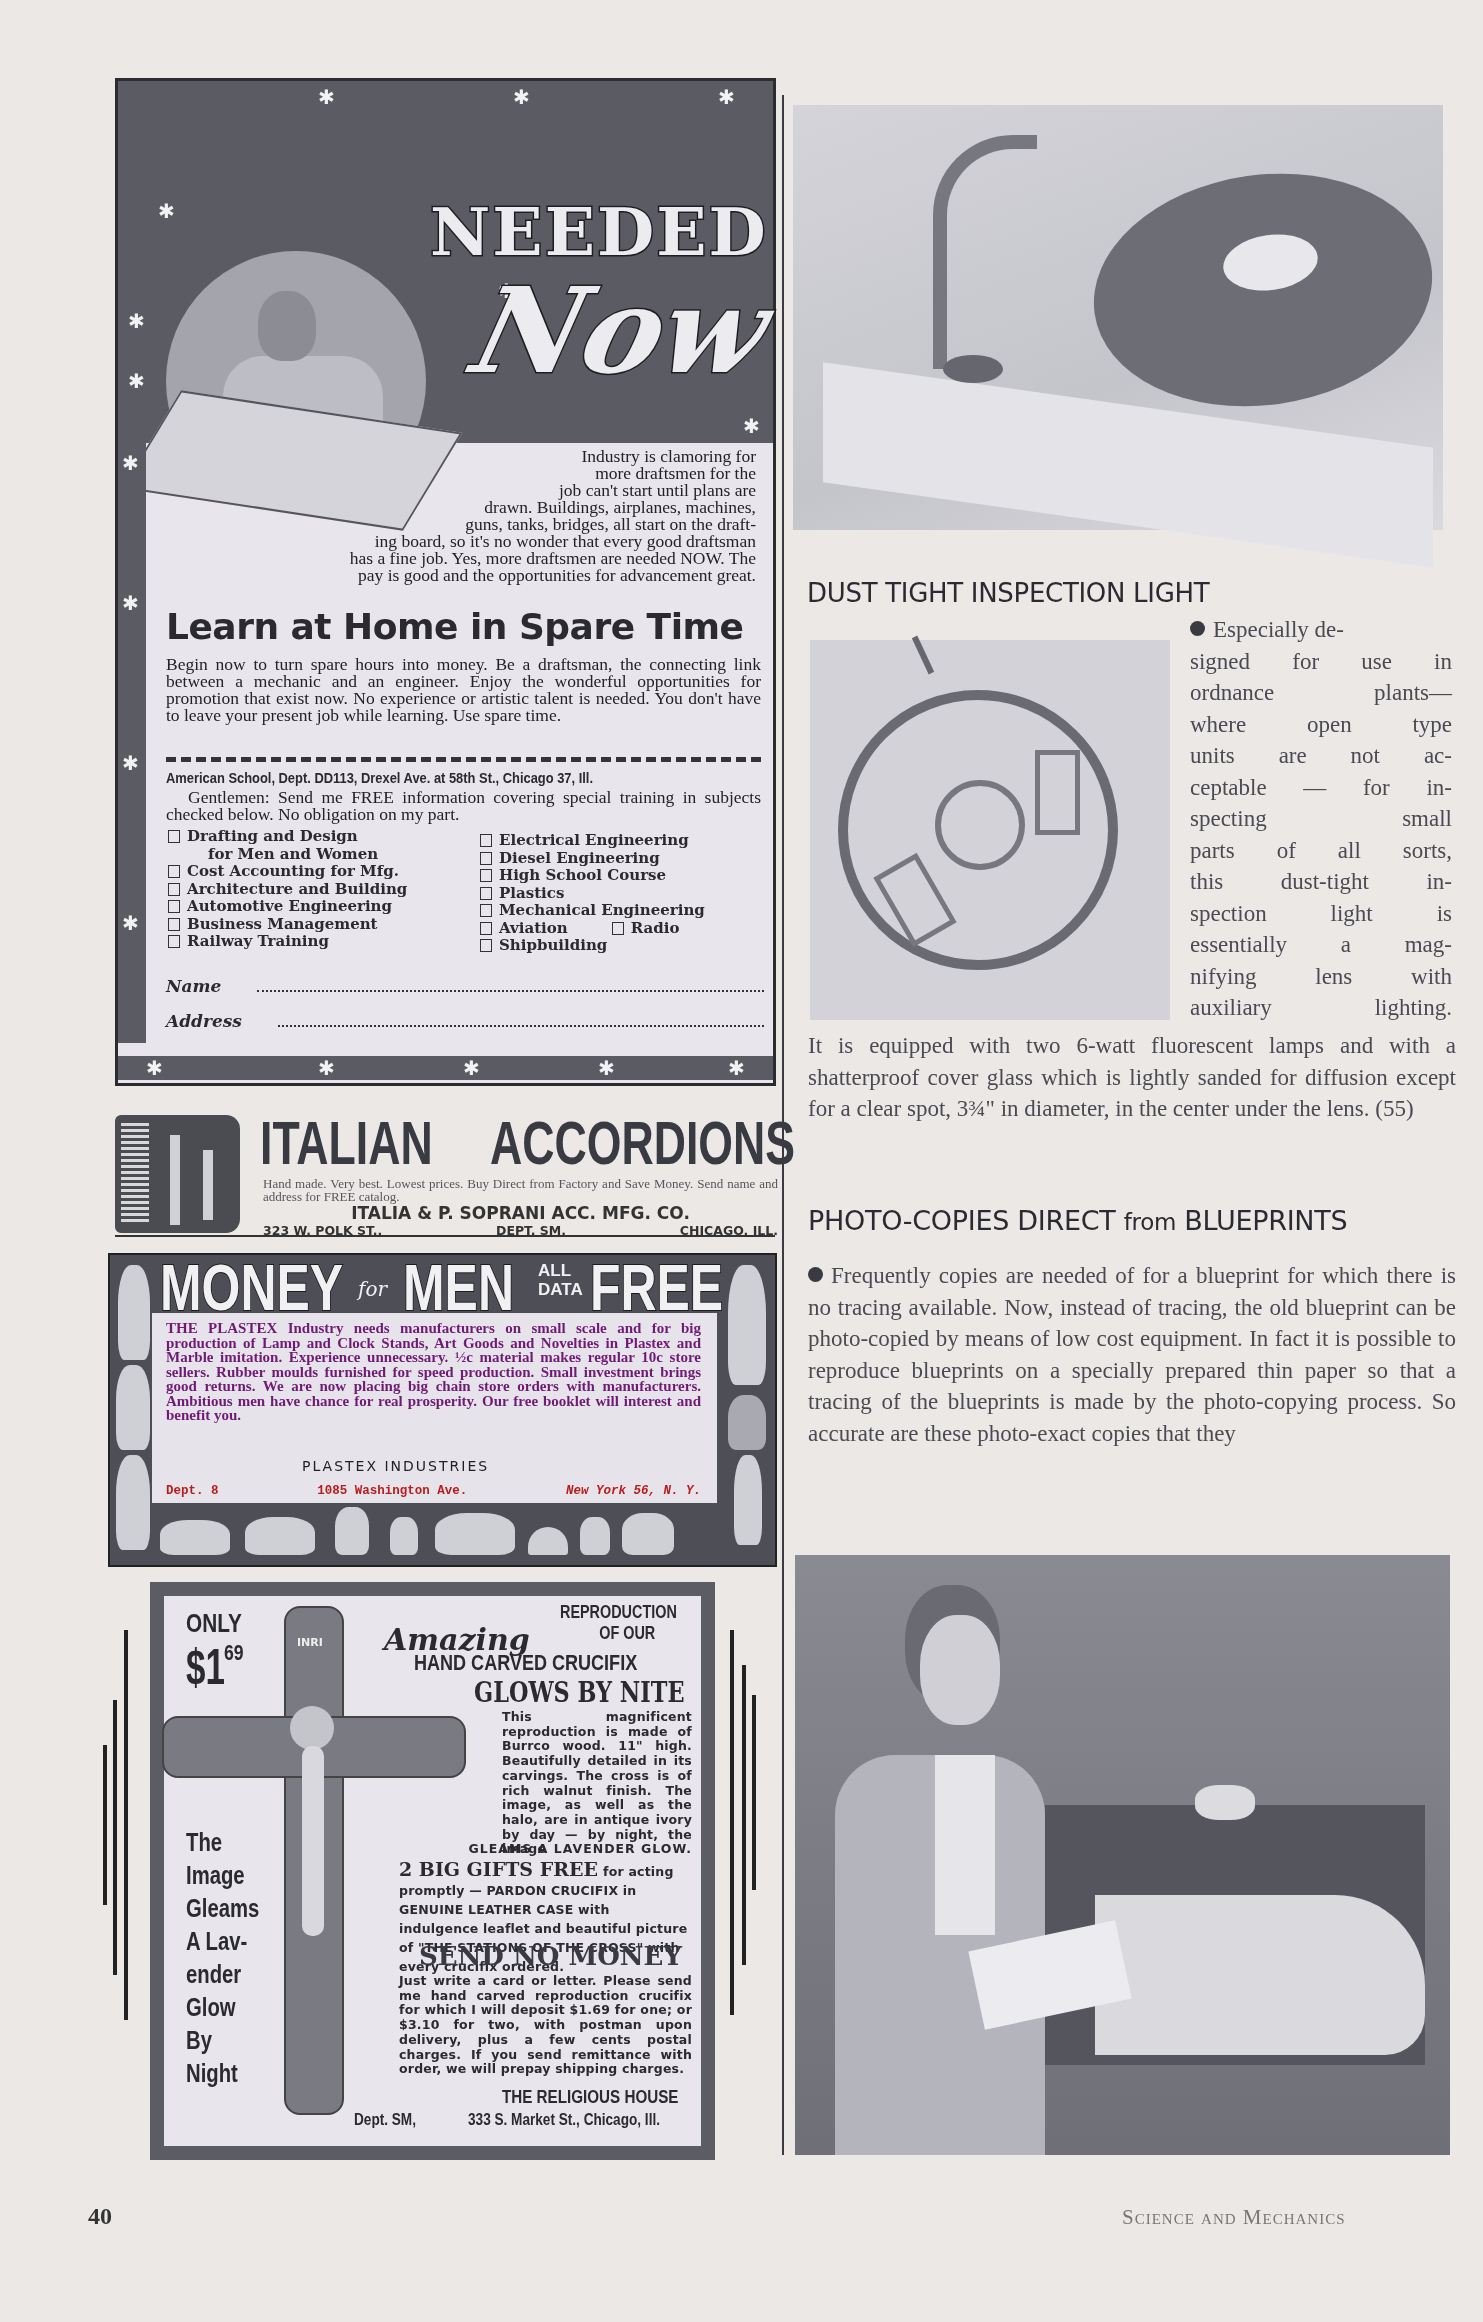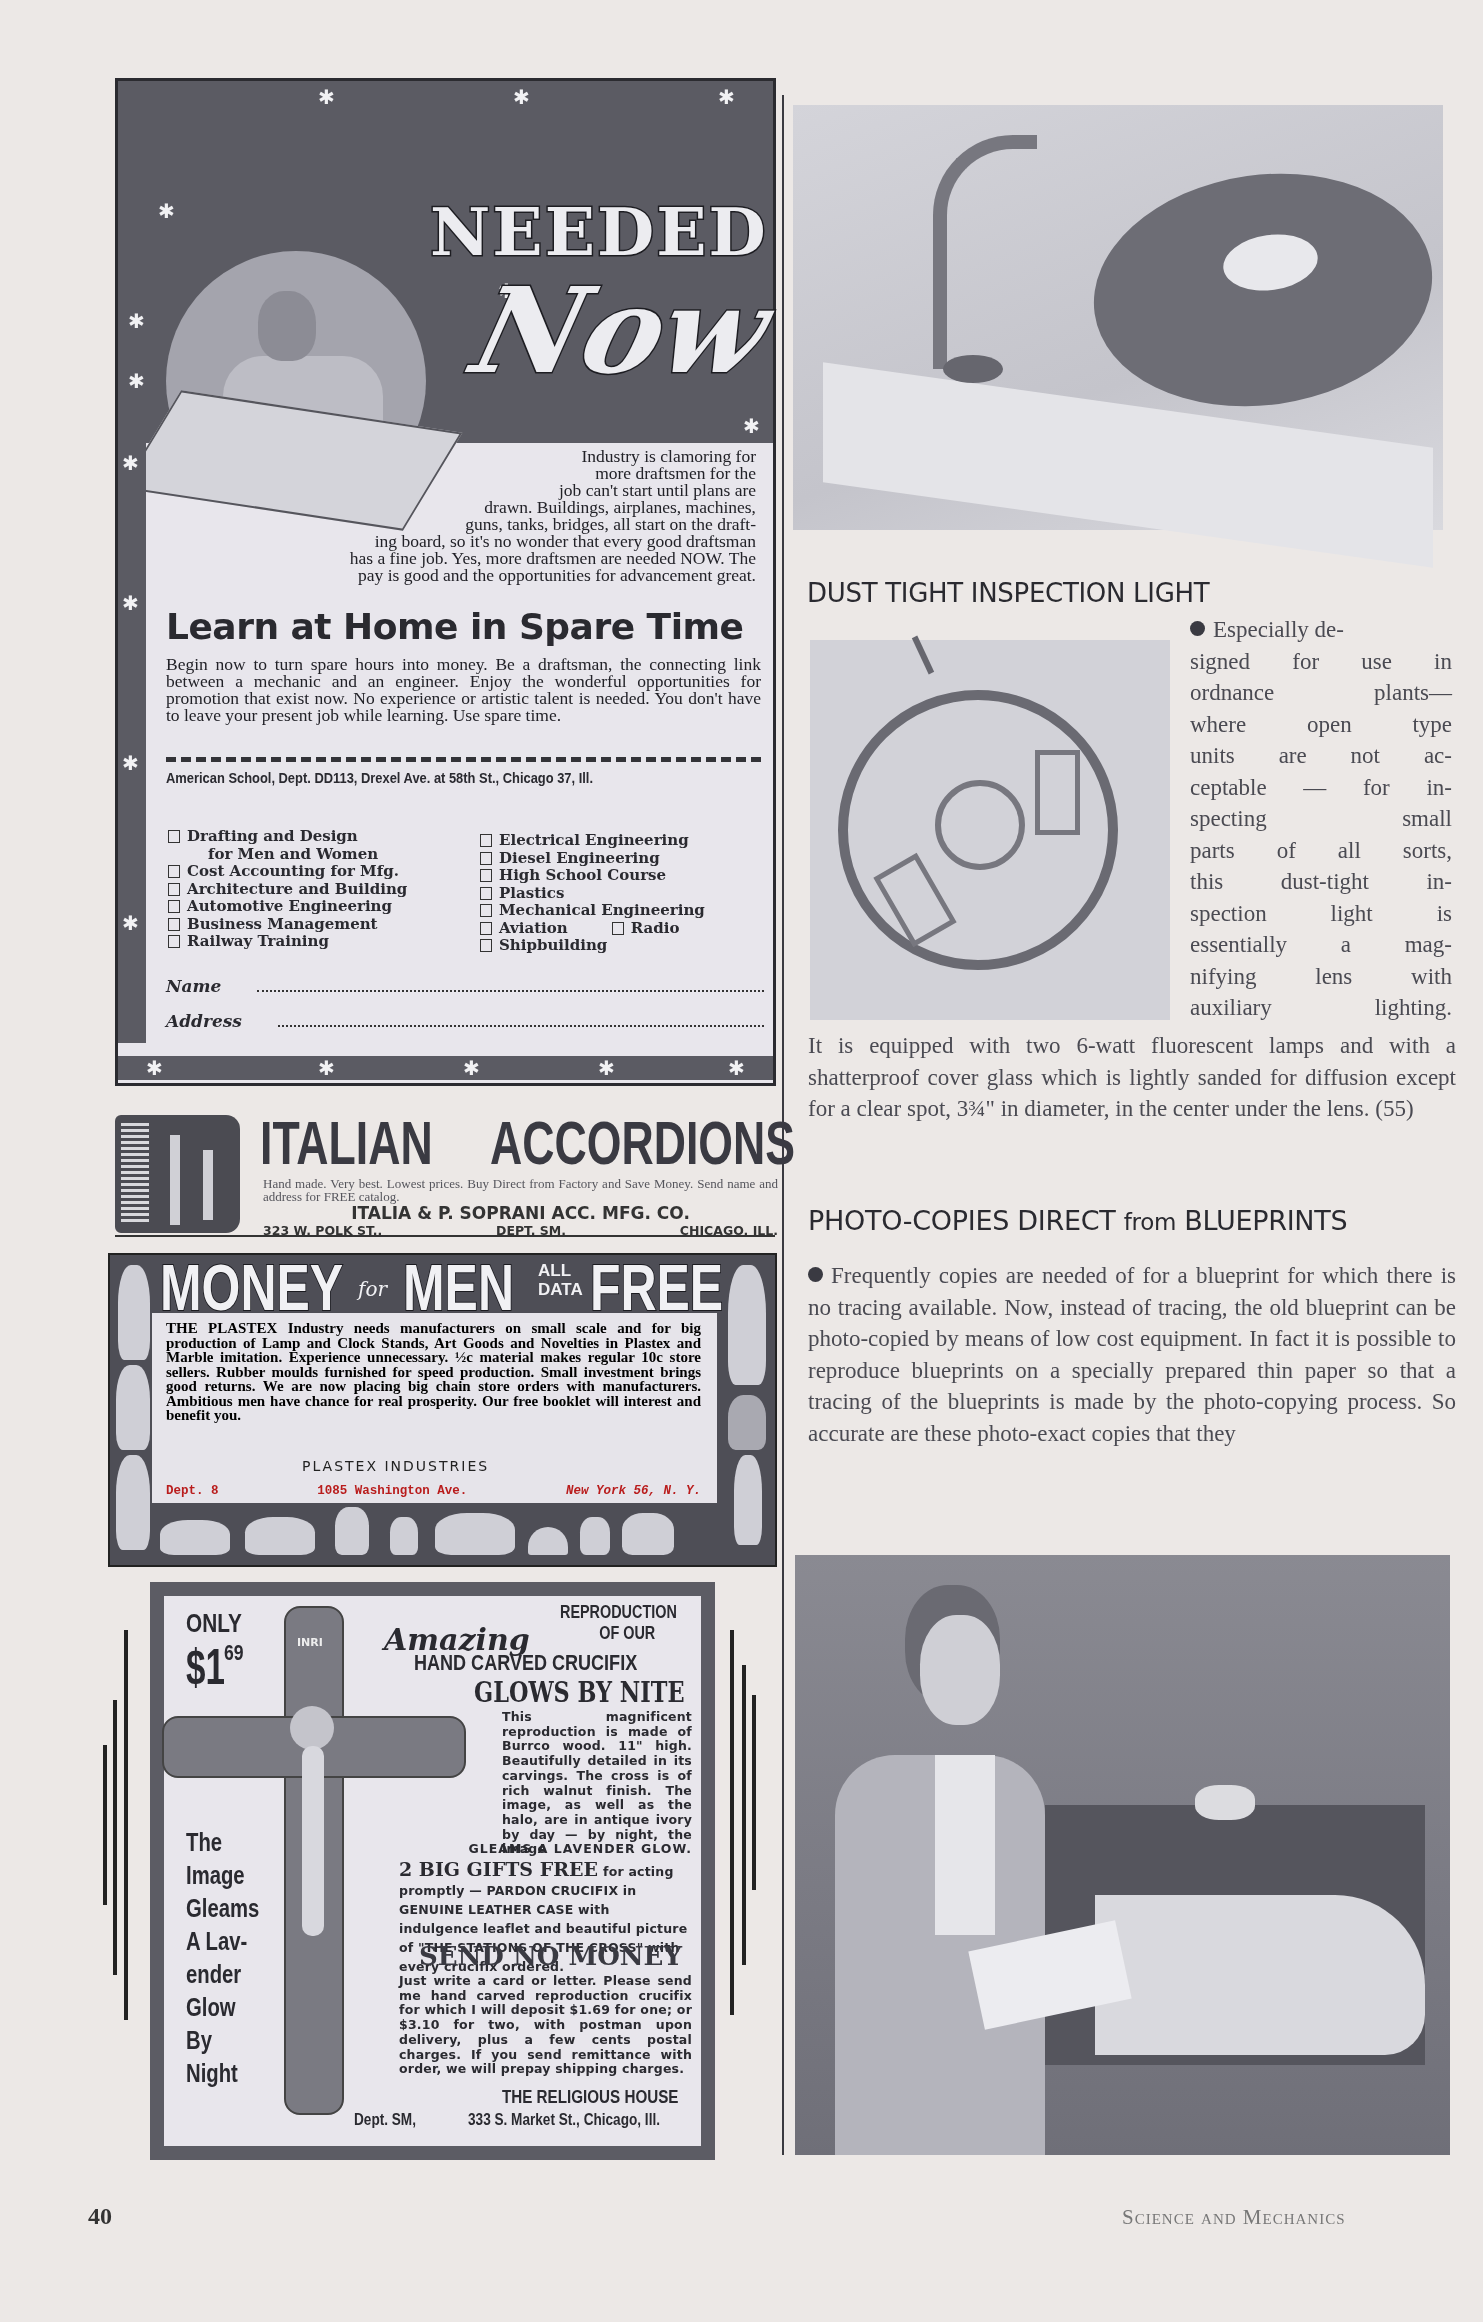--- a/index.html
+++ b/index.html
@@ -38,21 +38,21 @@
   
   #ad-accordion { left:115px; top:1107px; width:660px; height:128px; border-bottom:2px solid #333; }
   .accordion-img { position:absolute; left:0; top:8px; width:125px; height:118px; background:#4b4b52; border-radius:6px 14px 14px 6px; }
   .accordion-img .keys { position:absolute; left:6px; top:8px; width:28px; height:100px; background:repeating-linear-gradient(#d8d8dc 0 3px,#4b4b52 3px 6px); }
   .accordion-img .bar { position:absolute; top:20px; width:10px; height:90px; background:#d0d0d6; }
   .cond-title { font-family:"Liberation Sans", sans-serif; font-weight:bold; color:#3a3a42; transform:scaleX(0.72); transform-origin:left; white-space:nowrap; }
 
   
   #ad-plastex { left:108px; top:1253px; width:665px; height:310px; background:#4e4e56; border:2px solid #222; }
   .plastex-box { position:absolute; left:42px; top:58px; width:565px; height:190px; background:#e6e4ea; }
-  .plastex-text { font-family:"Liberation Serif", serif; font-size:15px; line-height:14.5px; text-align:justify; color:#000000; font-weight:bold; }
+  .plastex-text { font-family:"Liberation Serif", serif; font-size:15px; line-height:14.5px; text-align:justify; color:#701a75; font-weight:bold; }
   .statuette { position:absolute; background:#cfcfd6; border-radius:40% 40% 20% 20%; }
   .money-word { position:absolute; font-family:"Liberation Sans", sans-serif; font-weight:bold; color:#f1f1f4; -webkit-text-stroke:2px #1b1b20; paint-order:stroke fill; transform:scaleX(0.78); transform-origin:left; white-space:nowrap; }
   .cruc-frame { position:absolute; left:150px; top:1582px; width:565px; height:578px; border:14px solid #5c5c64; background:#e8e6ec; box-sizing:border-box; }
   .rule-v { position:absolute; width:4px; background:#222; }
   .cross-v { position:absolute; background:#7a7a82; border:2px solid #444; border-radius:16px; }
   .cond-sans { font-family:"Liberation Sans", sans-serif; font-weight:bold; white-space:nowrap; transform-origin:left; }
   .cruc-text { font-family:"DejaVu Sans", sans-serif; font-size:12.5px; line-height:14.7px; text-align:justify; color:#2a2a30; font-weight:bold; letter-spacing:0.2px; }
 
   
   .photo { position:absolute; background:#c9c9cf; }
@@ -103,20 +103,21 @@
     <div>ing board, so it's no wonder that every good draftsman</div>
     <div>has a fine job. Yes, more draftsmen are needed NOW. The</div>
     <div>pay is good and the opportunities for advancement great.</div>
   </div>
 
   <div class="abs learn-title" style="left:48px;top:525px;">Learn at Home in Spare Time</div>
   <div class="abs body-serif" style="left:48px;top:575px;width:595px;">Begin now to turn spare hours into money. Be a draftsman, the connecting link between a mechanic and an engineer. Enjoy the wonderful opportunities for promotion that exist now. No experience or artistic talent is needed. You don't have to leave your present job while learning. Use spare time.</div>
   <div class="abs dashed" style="left:48px;top:676px;width:595px;"></div>
 
   <div class="abs coupon-addr" style="left:48px;top:688px;">American School, Dept. DD113, Drexel Ave. at 58th St., Chicago 37, Ill.</div>
+  <div class="abs body-serif" style="left:48px;top:708px;width:595px;text-indent:22px;">Gentlemen: Send me FREE information covering special training in subjects checked below. No obligation on my part.</div>
 
   <div class="abs chk-list" style="left:50px;top:747px;width:290px;">
     <div class="chk-item">
         <span class="box"></span>
         <span>Drafting and Design</span>
       </div>
     <div class="chk-item" style="padding-left:40px">
         <span>for Men and Women</span>
       </div>
     <div class="chk-item">

